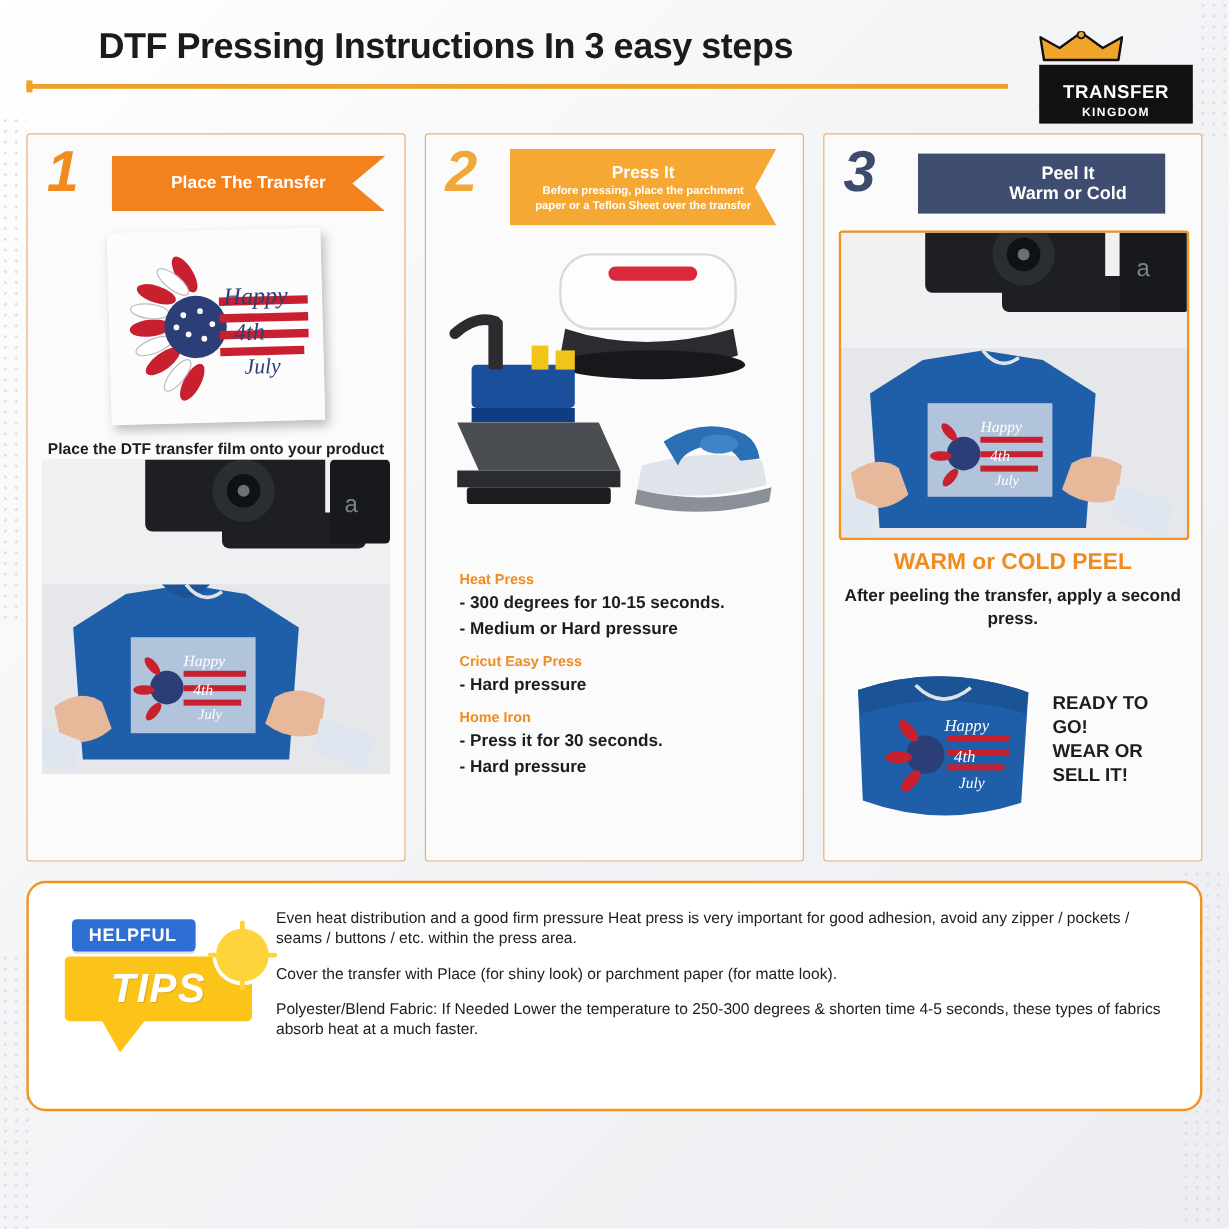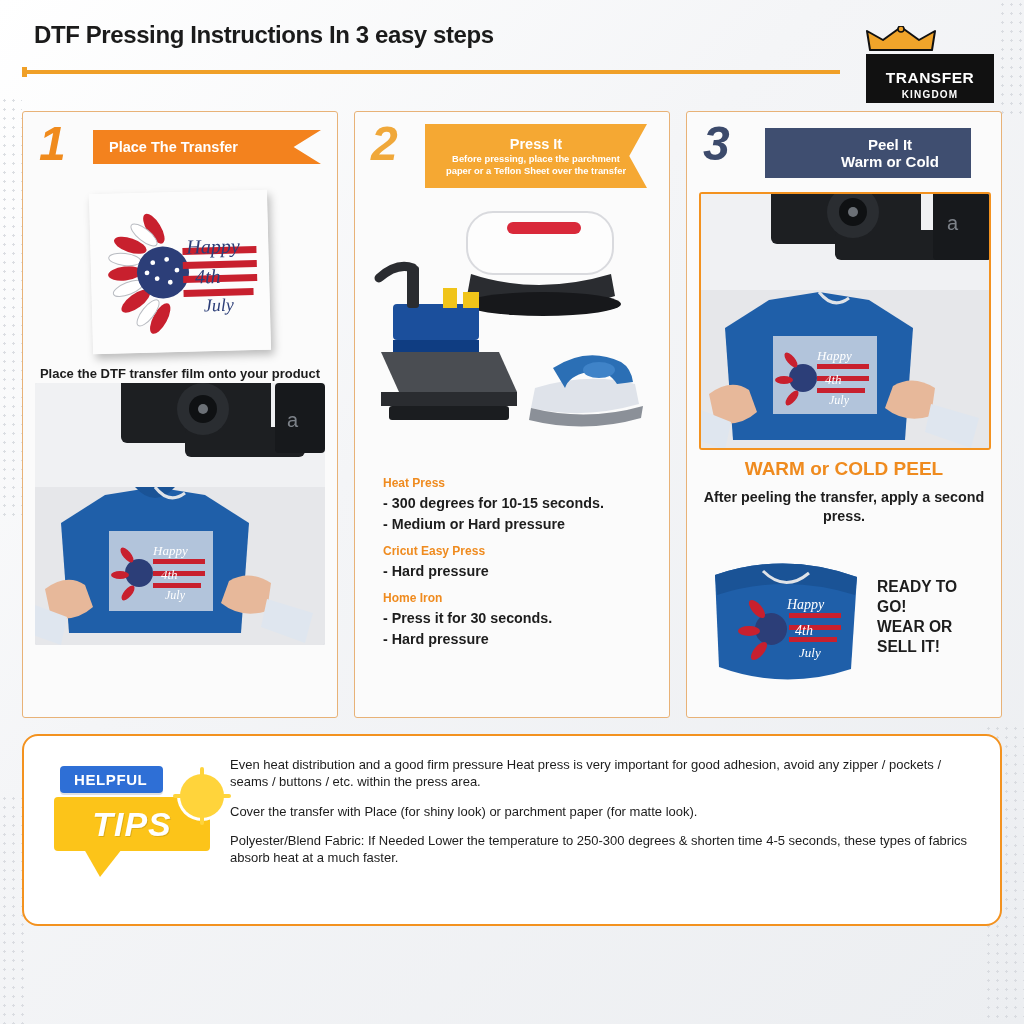--- a/index.html
+++ b/index.html
@@ -29,26 +29,27 @@
   .dots.br { right: 0; bottom: 0; width: 40px; height: 300px; }
   .dots.tr { right: 0; top: 0; width: 26px; height: 120px; }
 
   
   .header {
     position: relative;
     padding: 22px 30px 0 34px;
     display: flex; align-items: flex-start; justify-content: space-between;
   }
   .title {
-    font-size: 24px;
+    font-size: 30px;
     font-weight: bold;
     color: #1b1b1b;
     letter-spacing: -0.4px;
     line-height: 1.1;
     padding-bottom: 10px;
+    margin-left: 48px;
   }
   .title-rule {
     position: absolute;
     left: 22px; top: 70px;
     width: 818px; height: 4px;
     background: #f0a028;
   }
   .title-rule:before {
     content: ""; position: absolute; left: 0; top: -3px;
     width: 5px; height: 10px; background: #f0a028;
@@ -95,23 +96,23 @@
     font-size: 48px; font-weight: bold; font-style: italic;
     line-height: 1;
     z-index: 3;
   }
   .num-orange { color: #f08b1d; }
   .num-amber  { color: #f0a83a; }
   .num-navy   { color: #3c4a6b; }
 
   .ribbon {
     position: absolute; left: 58px; top: 6px;
-    height: 34px;
+    height: 46px;
     color: #fff; font-weight: bold; font-size: 14.5px;
-    display: flex; align-items: center; justify-content: flex-start;
+    display: flex; align-items: center; justify-content: center;
     padding: 0 16px;
     z-index: 2;
   }
   .ribbon.orange { background: #f3821e; width: 228px;
     clip-path: polygon(0 0, 100% 0, 88% 50%, 100% 100%, 0 100%); }
   .ribbon.amber  { background: #f5a833; width: 222px; height: 64px;
     top: 0; left: 58px; flex-direction: column; justify-content: center;
     clip-path: polygon(0 0, 100% 0, 92% 50%, 100% 100%, 0 100%); }
   .ribbon.navy   { background: #3f4e70; width: 206px; height: 50px; top: 4px; left: 66px;
     flex-direction: column; justify-content: center; }

